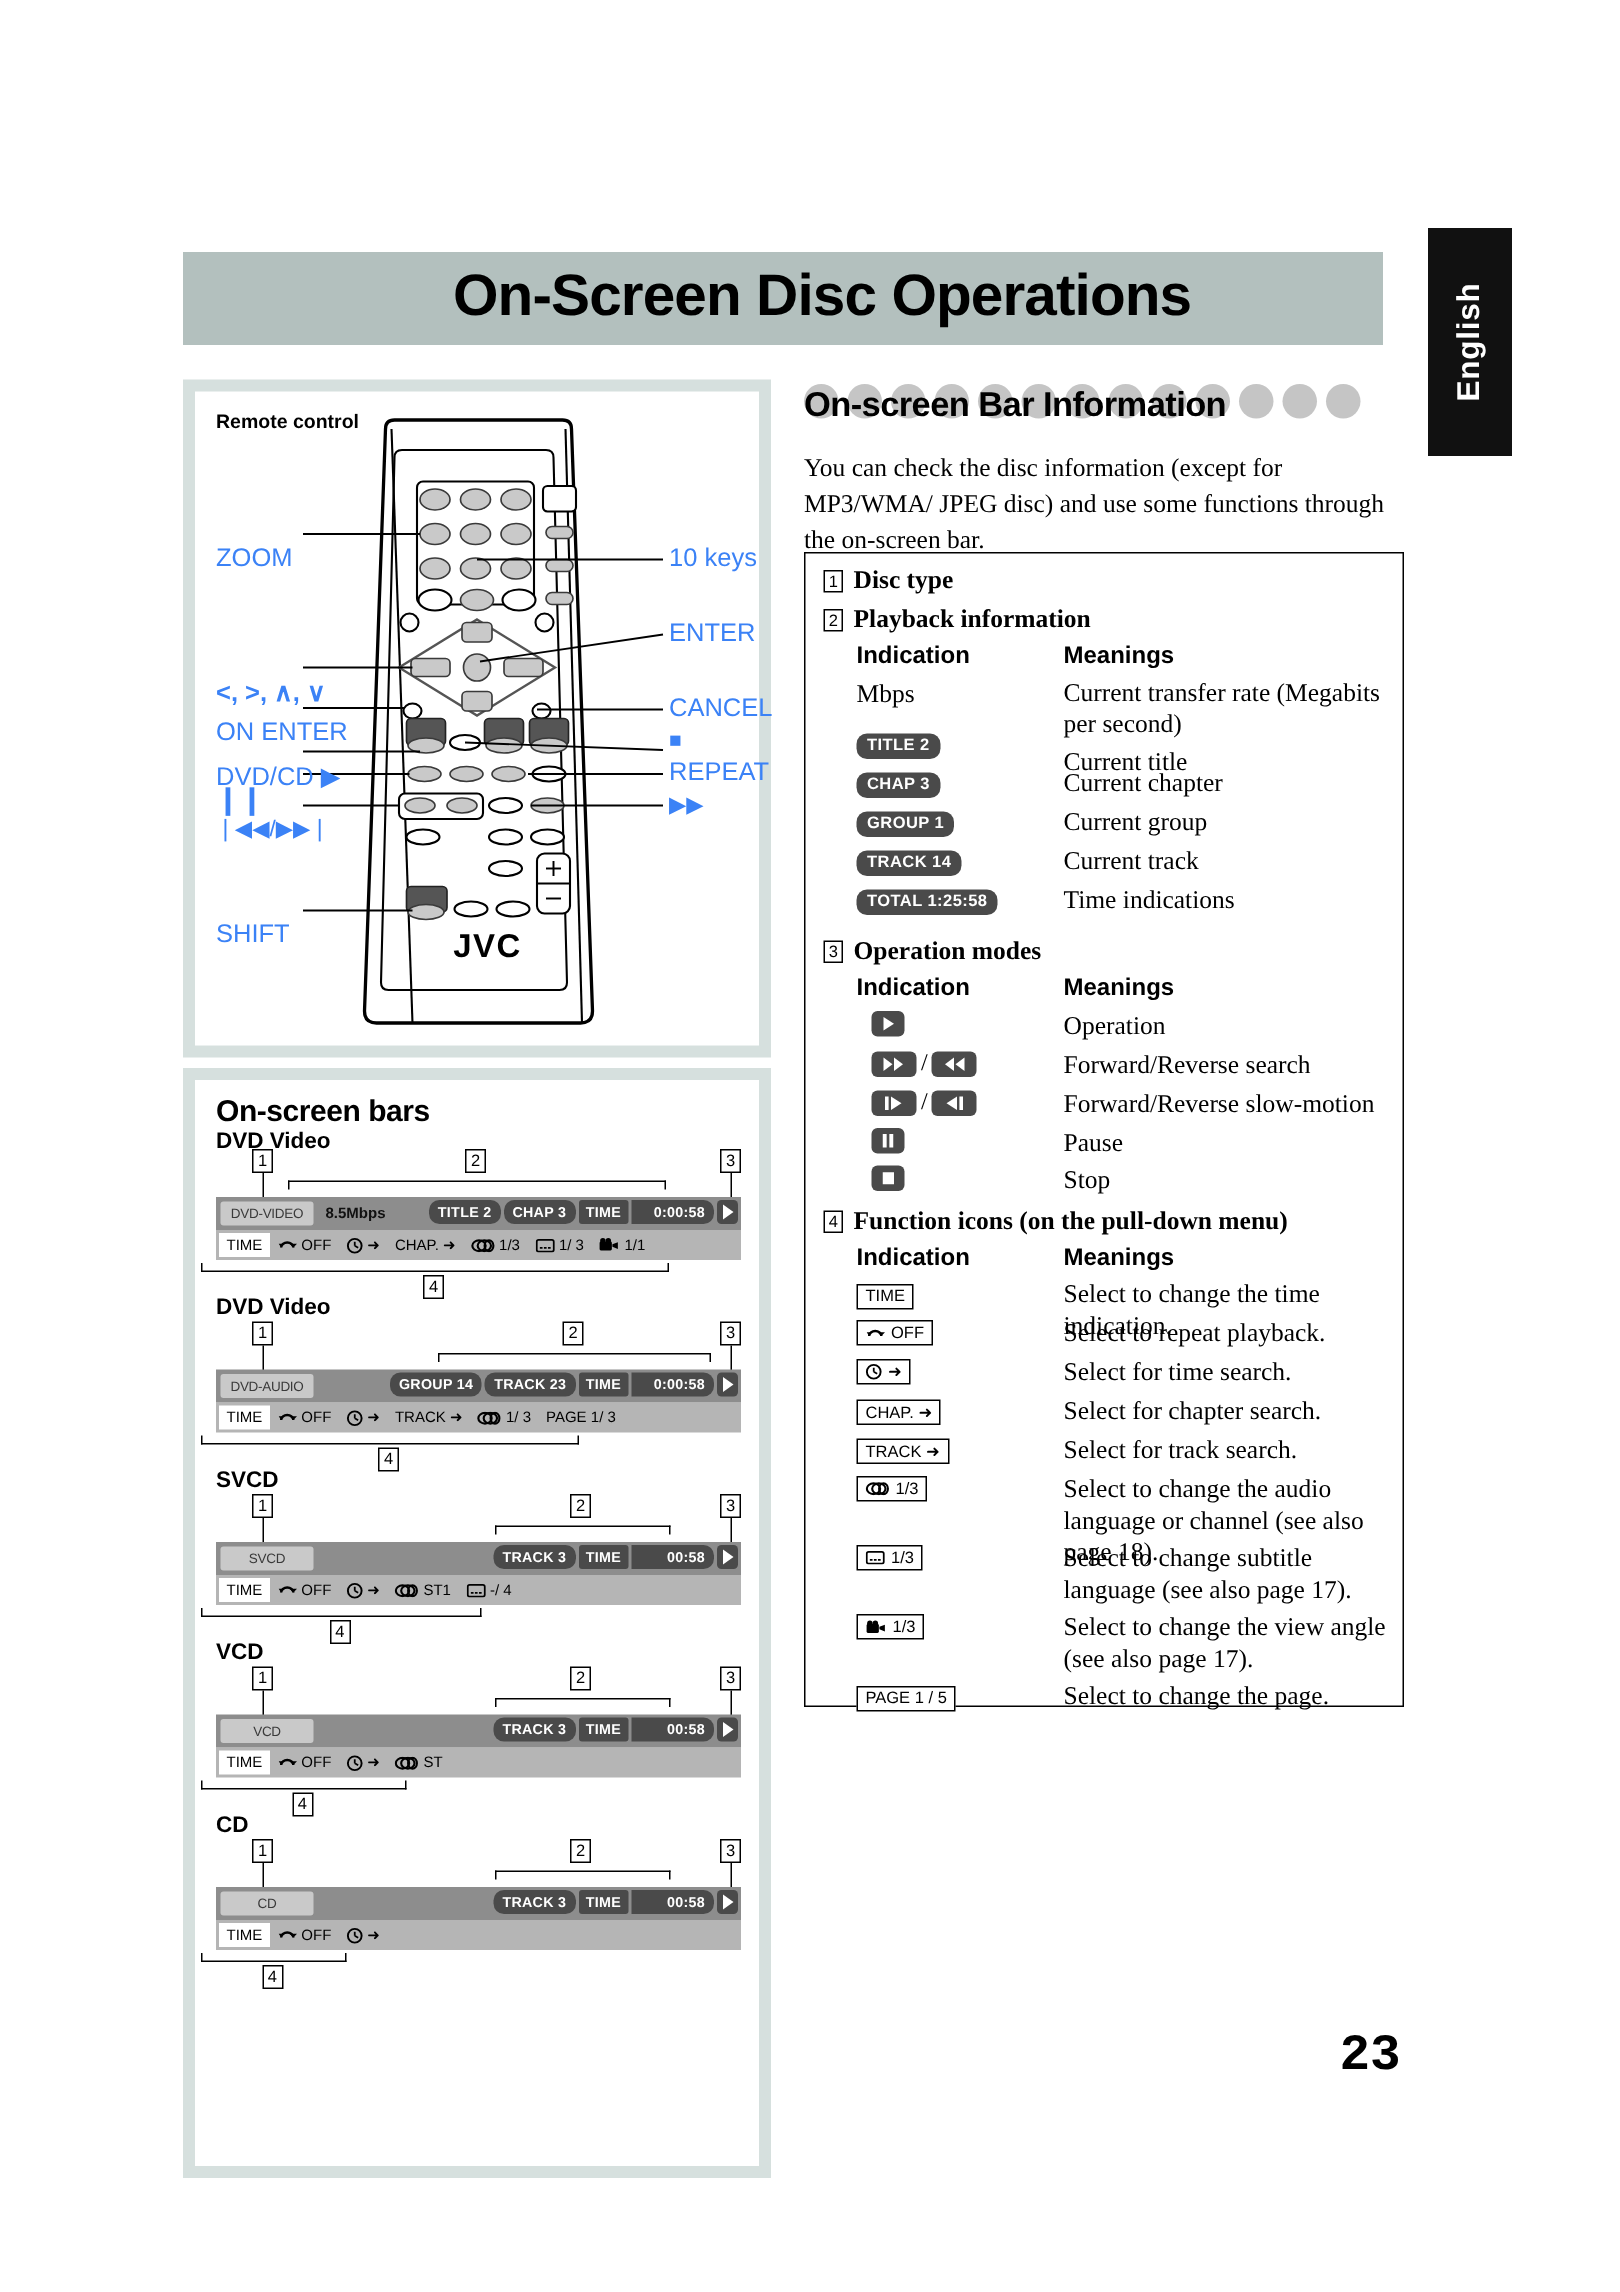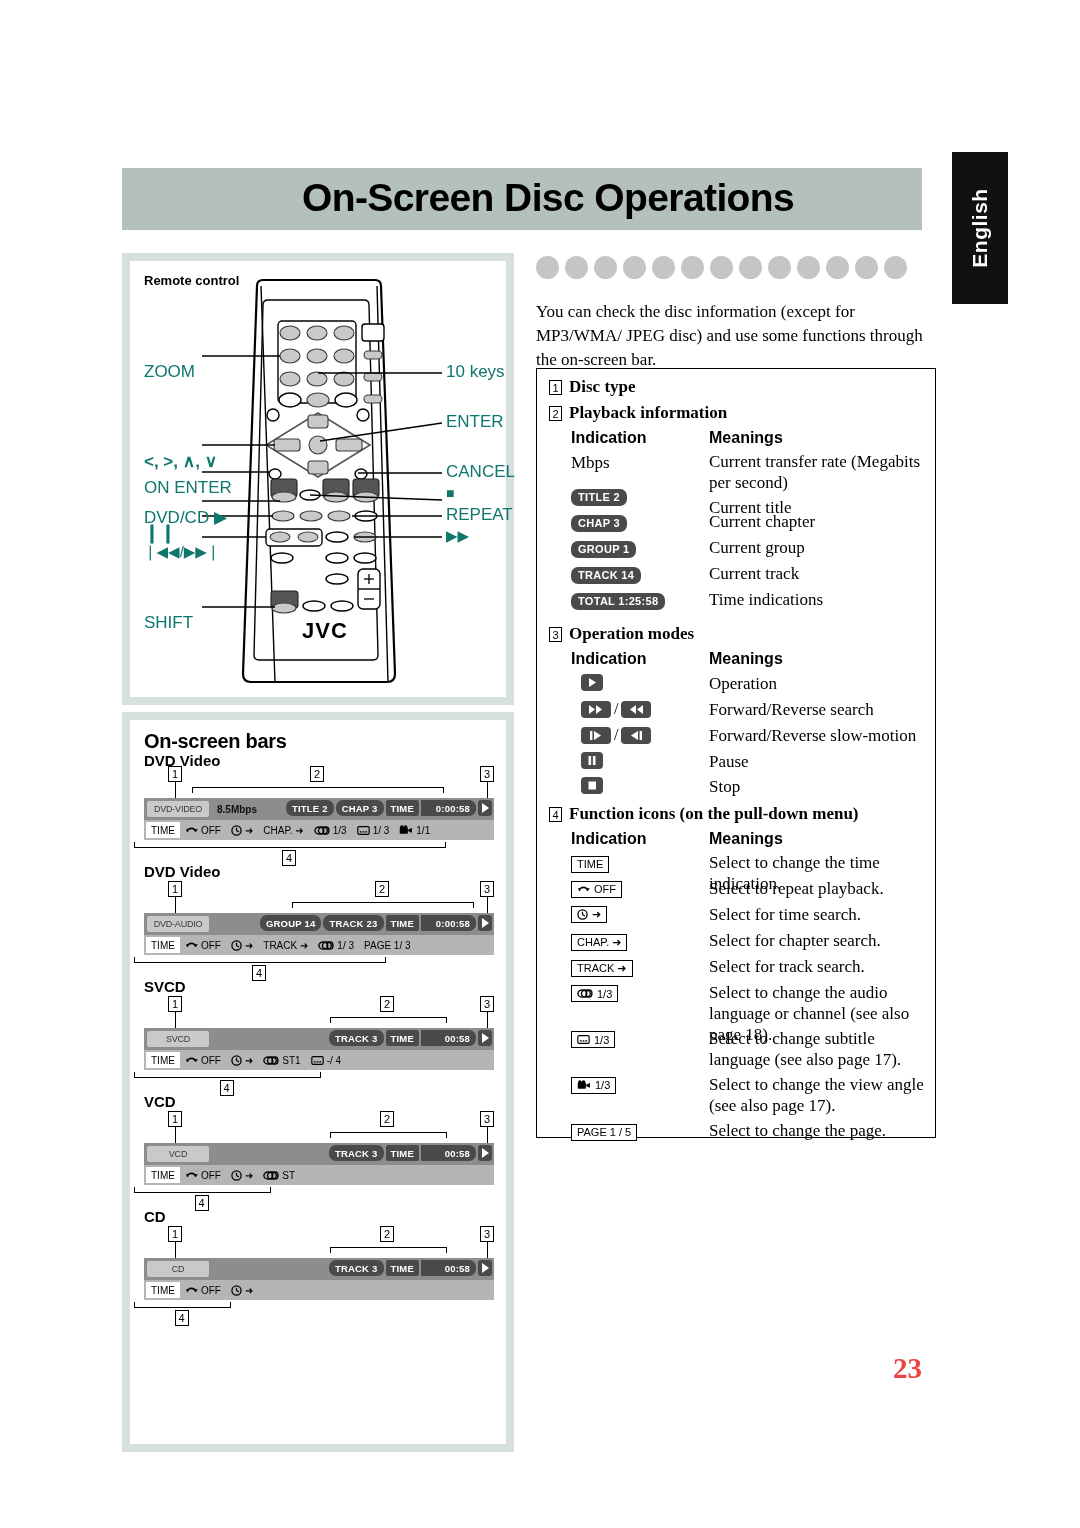--- a/index.html
+++ b/index.html
@@ -43,21 +43,21 @@
 
   .panel-label{
     position:absolute;font-family:"Liberation Sans", sans-serif;
     font-weight:bold;font-size:13px;color:#000;
   }
 
   
   .remote-svg{position:absolute;left:0;top:0;}
   .callout{
     position:absolute;font-family:"Liberation Sans", sans-serif;
-    font-size:17px;color:#0f766e;white-space:nowrap;
+    font-size:17px;color:#3b82f6;white-space:nowrap;
   }
 
   
   .bars-head{
     position:absolute;left:14px;top:10px;
     font-family:"Liberation Sans", sans-serif;font-weight:bold;
     font-size:20px;color:#000;letter-spacing:-0.3px;
   }
   .disc-label{
     position:absolute;left:14px;
@@ -186,21 +186,21 @@
   }
   .opbtn{
     display:inline-flex;align-items:center;justify-content:center;gap:1px;
     width:22px;height:17px;background:#4a4a4a;border-radius:4px;
   }
   .opbtn.wide{width:30px;}
   .sep{font-family:"Liberation Serif", serif;font-size:16px;padding:0 3px;}
 
   .pagenum{
     position:absolute;left:893px;top:1352px;
-    font-family:Liberation Serif, serif;font-weight:bold;font-size:29px;color:#ef4444;
+    font-family:Liberation Mono, monospace;font-weight:bold;font-size:34px;color:#000000;
   }
 </style>
 </head>
 <body>
 
 <div class="page">
 
   <div class="title-bar">
     <div class="title">On-Screen Disc Operations</div>
   </div>
@@ -607,20 +607,21 @@
           </div>
         </div>
         <div class="brace down" style="left: 4px; top: 582px; width: 95px;"></div>
         <div class="numbox" style="left: 44.5px; top: 590px;">4</div>
       </div>
   </div>
 
   <div class="dots">
     <i></i><i></i><i></i><i></i><i></i><i></i><i></i><i></i><i></i><i></i><i></i><i></i><i></i>
   </div>
+  <div class="sec-head">On-screen Bar Information</div>
   <div class="intro">You can check the disc information (except for MP3/WMA/ JPEG disc) and use some functions through the on-screen bar.</div>
 
   <div class="infobox">
 
     <div class="ib-item" style="left:12px;top:8px;">
       <span class="ib-num">1</span>
       <span>Disc type</span>
     </div>
 
     <div class="ib-item" style="left:12px;top:34px;">

